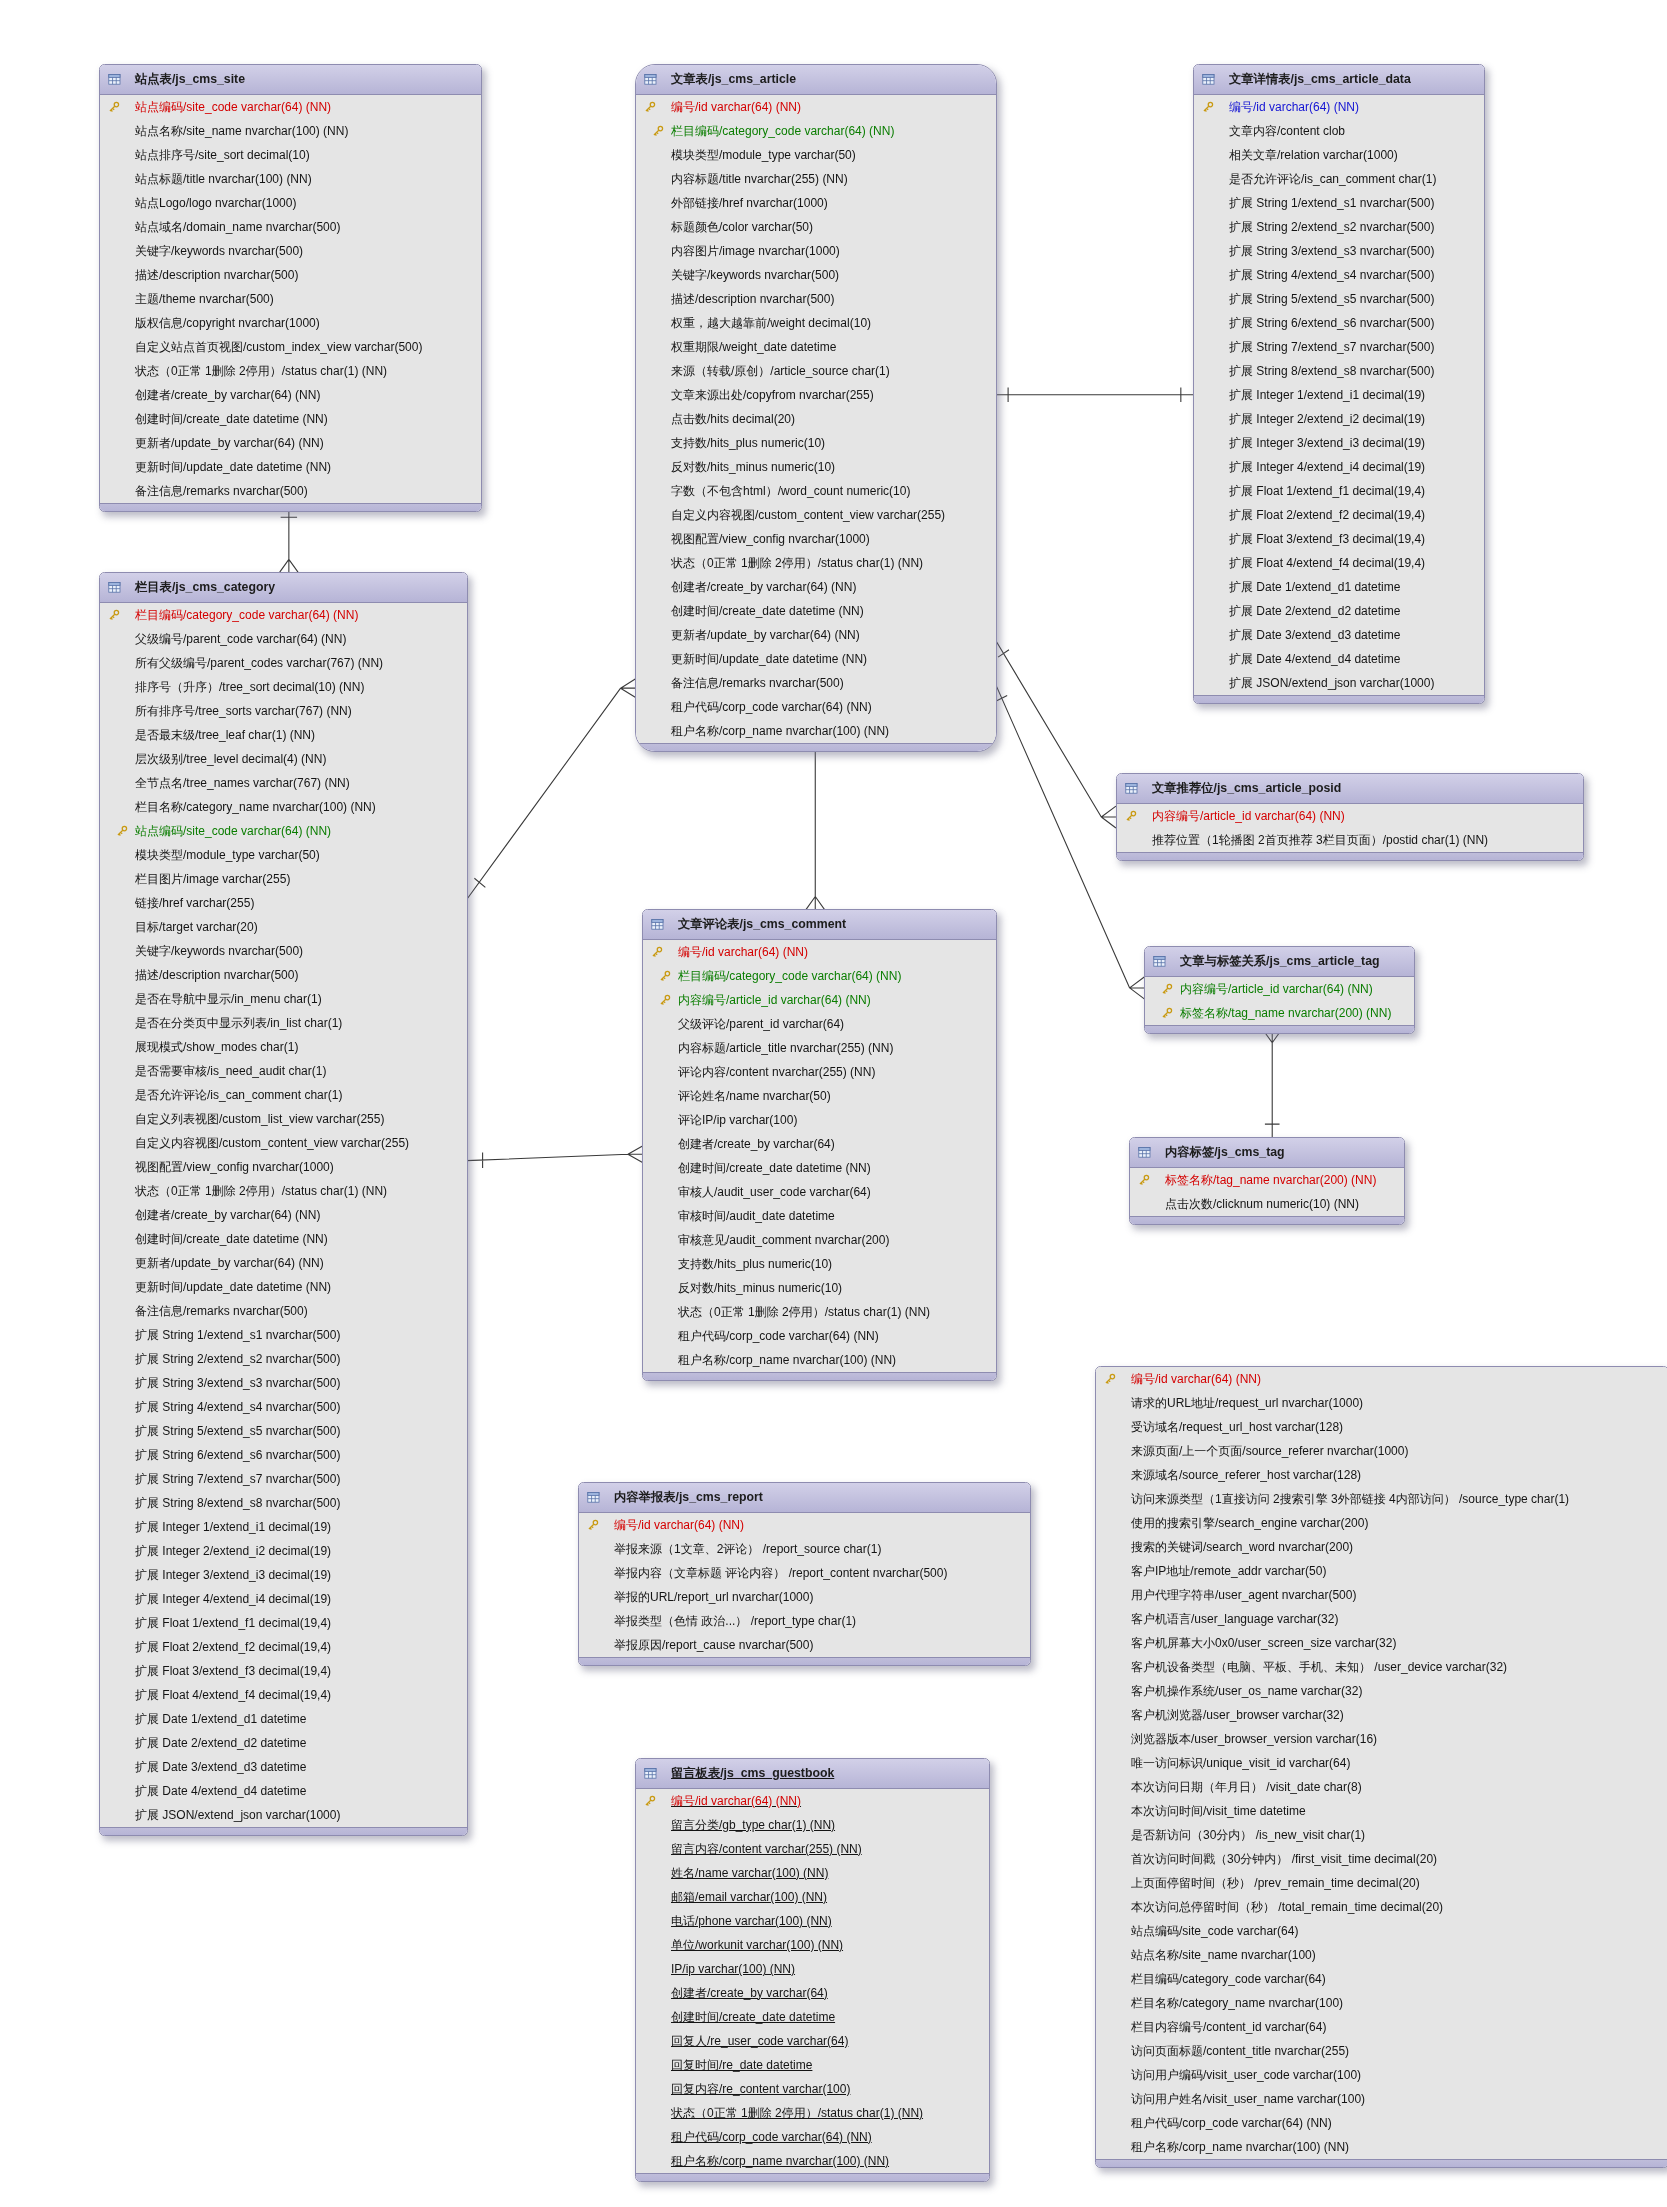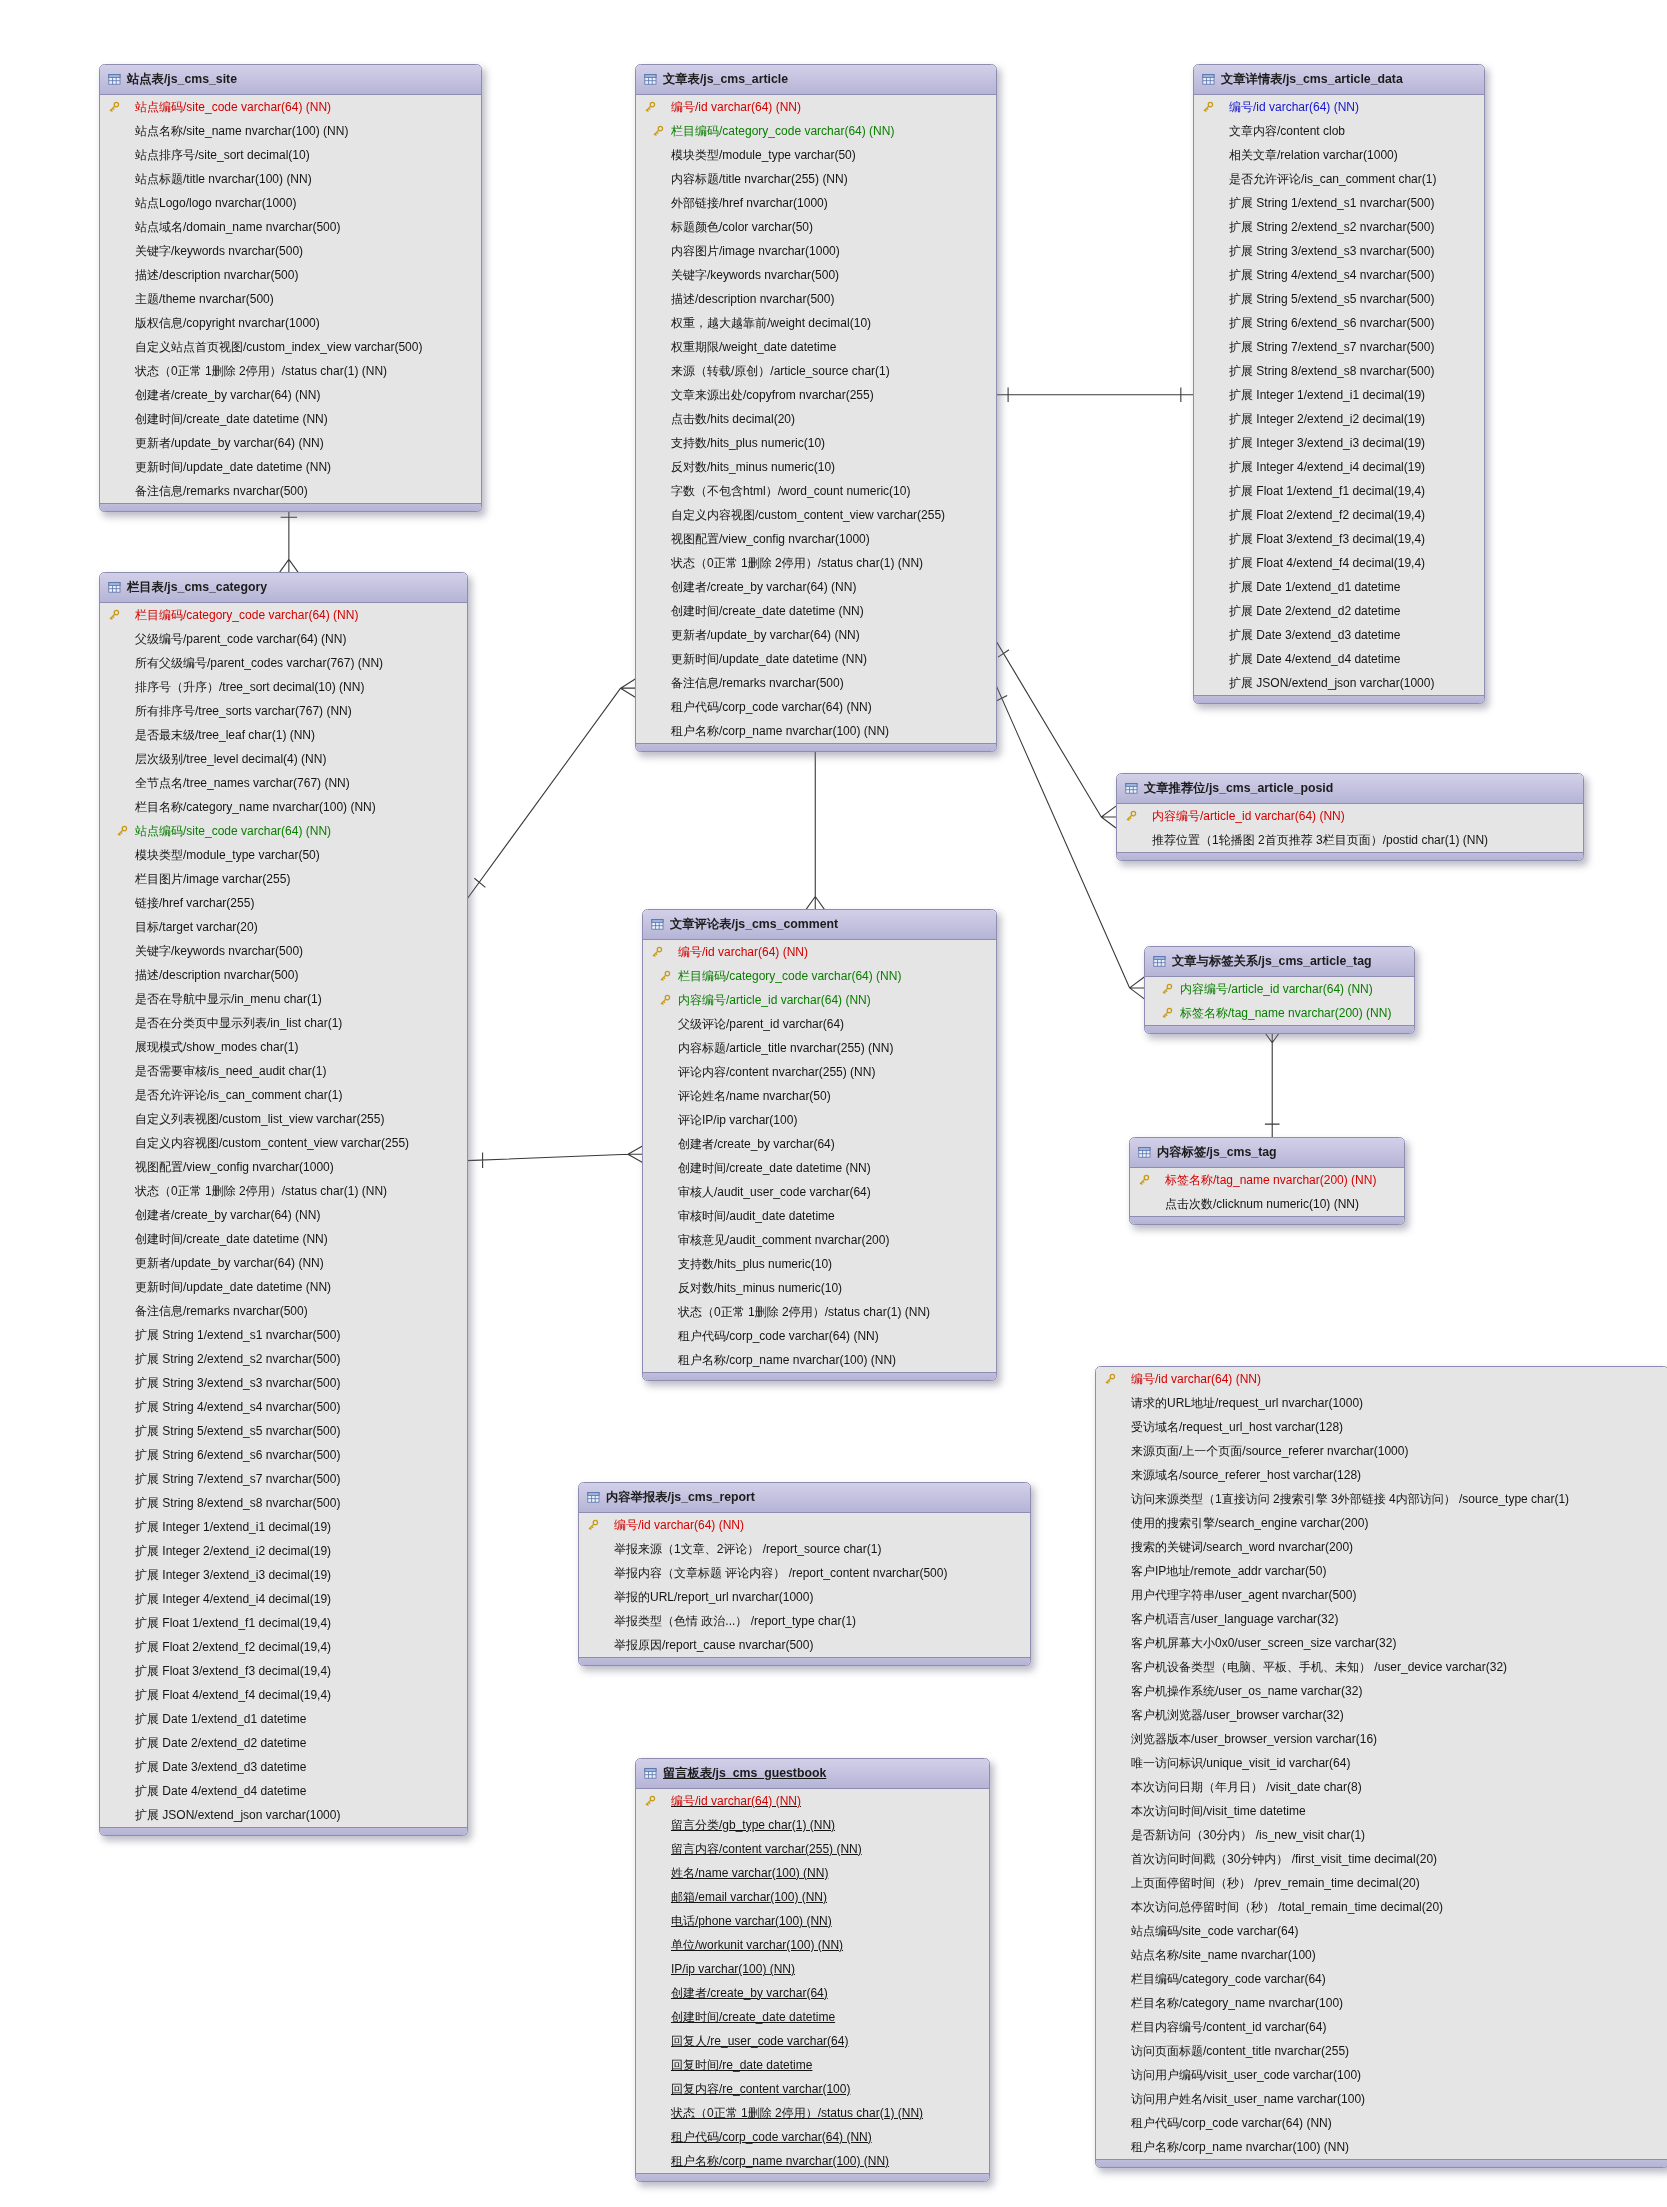--- a/index.html
+++ b/index.html
@@ -6,38 +6,38 @@
   body{width:1668px;height:2208px;position:relative;font-family:"Liberation Sans","DejaVu Sans",sans-serif;}
   #canvas{position:absolute;left:0;top:0;width:1668px;height:2208px;}
   #wires{position:absolute;left:0;top:0;z-index:1;}
   .er-table{
     position:absolute;z-index:2;background:#ffffff;
     border:0.9px solid var(--border,#8e8cb0);border-radius:5.5px;
     box-shadow:3.7px 4.6px 7.3px rgba(110,110,135,.45);
     overflow:hidden;font-size:12px;color:var(--text,#141414);
   }
   .er-header{
-    height:29px;display:flex;align-items:center;gap:6px;padding:0 8.2px;
+    height:29px;display:flex;align-items:center;gap:14px;padding:0 8.2px;
     background:linear-gradient(#d2d0e8,var(--header-bg,#b6b4d6));
     border-bottom:0.9px solid var(--border,#8e8cb0);
     font-weight:bold;font-size:12.3px;color:#1c1c1c;white-space:nowrap;
   }
   .er-body{background:#e5e5e5;}
   .er-row{height:24px;display:flex;align-items:center;position:relative;
     padding-left:35px;padding-right:7.3px;white-space:nowrap;}
   .er-key{position:absolute;left:8.2px;top:5.5px;line-height:0;}
   .er-key.fk-pos{left:16.4px;}
   .er-footer{height:7.3px;background:linear-gradient(#bfbdda,var(--header-bg,#b6b4d6));border-top:0.9px solid var(--border,#8e8cb0);}
   .c-pk{color:var(--pk,#d40000);}
   .c-fk{color:var(--fk,#0a7d00);}
   .c-pkfk{color:var(--pkfk,#1414d4);}
   
   #tbl-js_cms_site{left:99px;top:64px;width:381px;}
   #tbl-js_cms_category{left:99px;top:572px;width:367px;}
-  #tbl-js_cms_article{left:635px;top:64px;width:360px;}
+  #tbl-js_cms_article{left:635px;top:64px;width:360px;border-radius:20px;}
   #tbl-js_cms_article_data{left:1193px;top:64px;width:290px;}
   #tbl-js_cms_article_posid{left:1116px;top:773px;width:466px;}
   #tbl-js_cms_article_tag{left:1144px;top:946px;width:269px;}
   #tbl-js_cms_tag{left:1129px;top:1137px;width:274px;}
   #tbl-js_cms_comment{left:642px;top:909px;width:353px;}
   #tbl-js_cms_report{left:578px;top:1482px;width:451px;}
   #tbl-js_cms_guestbook{left:635px;top:1758px;width:353px;text-decoration:underline;}
   #tbl-js_cms_visit_log{left:1095px;top:1366px;width:572px;}
 </style>
 </head>

